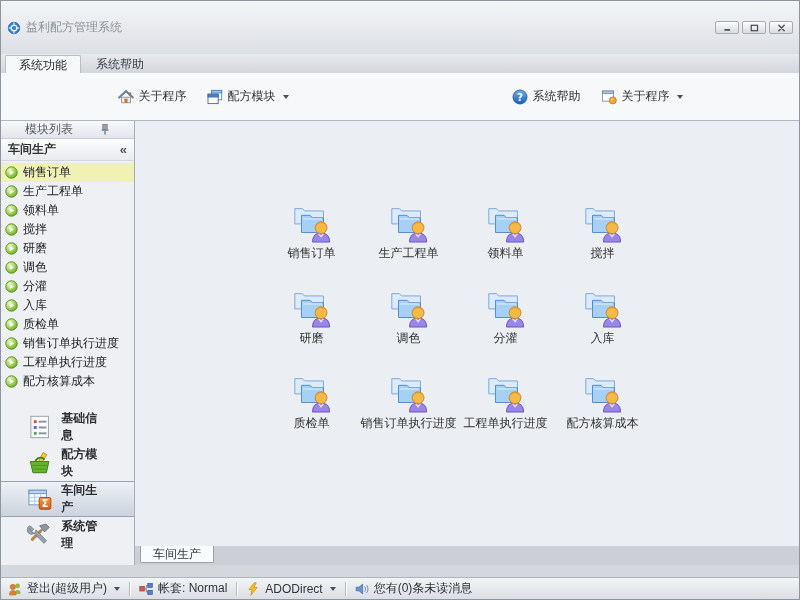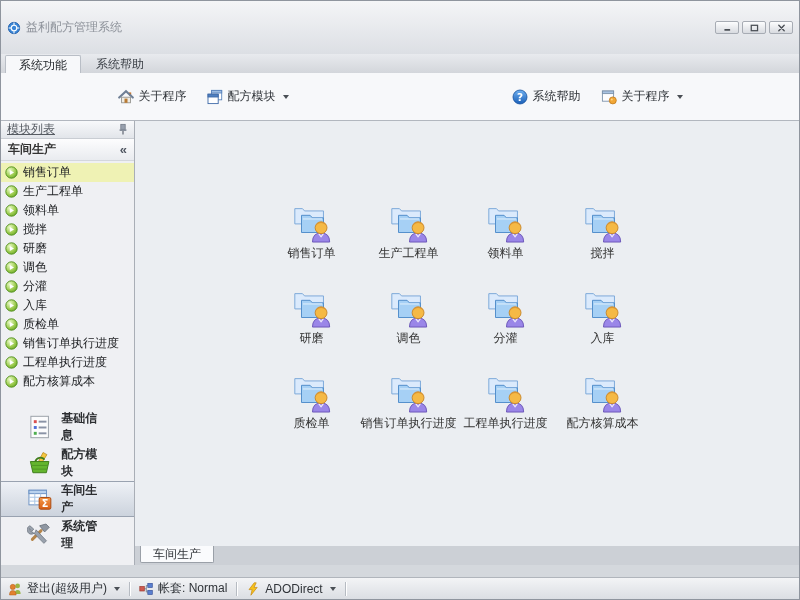--- a/index.html
+++ b/index.html
@@ -75,25 +75,24 @@
   .content { flex: 1; display: flex; min-height: 0; }
   .sidebar {
     flex: 0 0 134px;
     background: #eff0f3;
     border-right: 1px solid #a9aeb6;
     display: flex; flex-direction: column; min-height: 0;
   }
   .sb-header {
     flex: 0 0 18px;
     display: flex; align-items: center; justify-content: space-between;
-    padding: 0 6px;
+    padding: 0 24px;
     background: linear-gradient(#f8f9fb, #e2e5ea);
     border-bottom: 1px solid #c9cdd3;
     color: #565b62;
-    text-decoration: underline;
   }
   .sb-header svg { width: 10px; height: 13px; }
   .sb-group {
     flex: 0 0 22px;
     display: flex; align-items: center; justify-content: space-between;
     padding: 0 7px;
     background: linear-gradient(#fdfdfe, #e9ebef);
     border-bottom: 1px solid #d4d7dc;
     font-weight: bold; color: #333;
   }
@@ -566,15 +565,21 @@
     </div>
     <div class="sep"></div>
     <div class="status-item">
       <svg>
           <use href="#sym-bolt"></use>
         </svg>
       <span>ADODirect</span>
       <span class="caret"></span>
     </div>
     <div class="sep"></div>
+    <div class="status-item">
+      <svg>
+          <use href="#sym-speaker"></use>
+        </svg>
+      <span>您有(0)条未读消息</span>
+    </div>
   </div>
 
 </div>
 
 </body></html>

